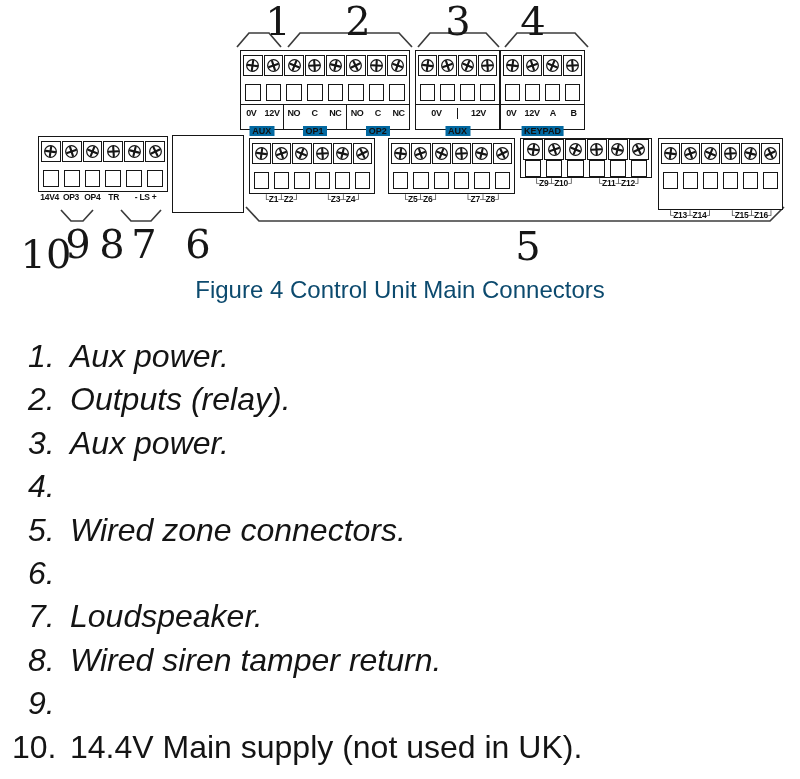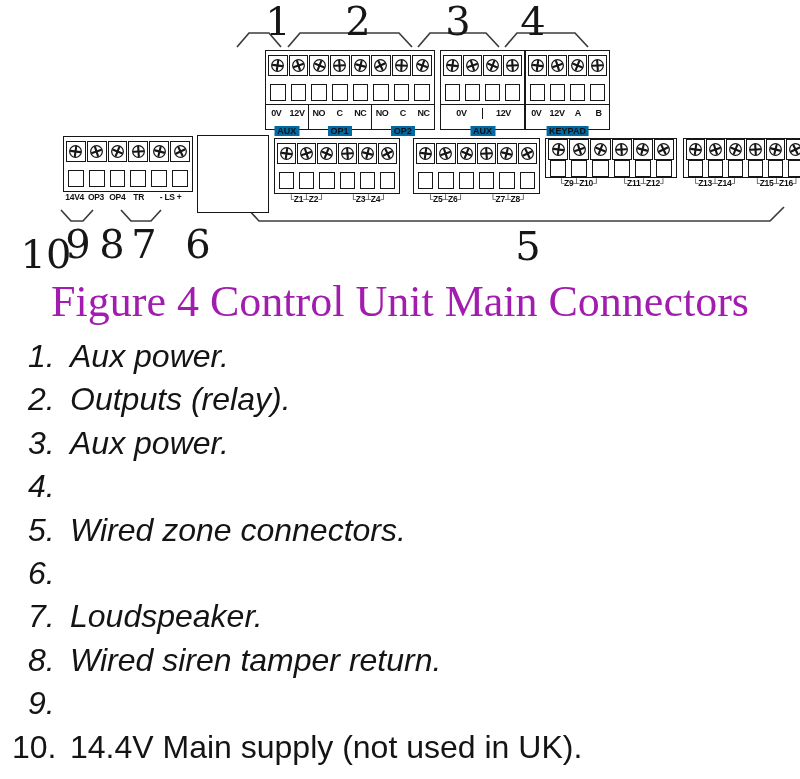--- a/index.html
+++ b/index.html
@@ -5,41 +5,41 @@
   html,body{margin:0;padding:0;background:#fff;}
   #stage{position:relative;width:800px;height:779px;background:#ffffff;overflow:hidden;
          font-family:"Liberation Sans",sans-serif;color:#111;}
   
   #braces{position:absolute;left:0;top:0;width:800px;height:270px;}
   #braces path{fill:none;stroke:#3c3c3c;stroke-width:1.7px;}
   #diagram{position:absolute;left:0;top:0;width:800px;height:270px;}
   .callout{position:absolute;transform:translateX(-50%);
            font-family:"DejaVu Serif",serif;font-size:40px;line-height:1;color:#161616;}
   .block{position:absolute;border:1.7px solid #161616;background:#fff;
-         box-sizing:border-box;display:flex;flex-direction:column;margin-left:25px;}
+         box-sizing:border-box;display:flex;flex-direction:column;}
   .srow{height:29px;display:flex;align-items:center;padding:0 2px;gap:1px;}
   .screw{flex:1;height:21px;border:1.4px solid #161616;box-sizing:border-box;
          display:flex;align-items:center;justify-content:center;background:#fff;}
   .screw svg{width:15px;height:15px;display:block;}
   .hrow{height:24px;display:flex;align-items:center;padding:0 4px;gap:5px;}
   .hole{flex:1;height:17px;border:1.4px solid #161616;box-sizing:border-box;background:#fff;}
   .lrow{flex:1;display:flex;border-top:1.4px solid #161616;}
   .group{display:flex;position:relative;align-items:flex-start;padding-top:3px;box-sizing:border-box;}
   .group + .group{border-left:1.4px solid #161616;}
   .glabel{flex:1;text-align:center;font-weight:bold;font-size:9px;line-height:11px;
           letter-spacing:-0.3px;white-space:nowrap;}
   .group.divided .glabel + .glabel{border-left:1.4px solid #161616;}
   .gname{position:absolute;bottom:-7px;left:50%;transform:translateX(-50%);
          background:#0369a1;padding:0 3px;font-weight:bold;font-size:9px;white-space:nowrap;}
   .below{position:absolute;top:calc(100% + 1px);left:0;right:0;display:flex;
          font-weight:bold;font-size:8.5px;letter-spacing:-0.3px;}
   .below span{text-align:center;white-space:nowrap;}
   
   .caption{position:absolute;top:276px;left:0;width:100%;text-align:center;
-           font-family:Liberation Serif, serif;font-size:44px;color:#a21caf;}
+           font-family:Liberation Sans, sans-serif;font-size:24px;color:#0c4a6e;}
   #legend{position:absolute;left:28px;top:338px;}
   .li{display:flex;align-items:flex-start;height:43.4px;
       font-style:italic;font-size:32px;color:#141414;}
   .li.upright{font-style:normal;}
   .li-num{width:42px;flex:none;}
   .li.tens .li-num{width:58px;margin-left:-16px;}
 </style>
 </head>
 <body>
 
@@ -554,21 +554,21 @@
           <div class="hole"></div>
           <div class="hole"></div>
           <div class="hole"></div>
           <div class="hole"></div>
         </div>
         <div class="below">
           <span style="flex: 1 1 0%;">└Z9┴Z10┘</span>
           <span style="flex: 1 1 0%;">└Z11┴Z12┘</span>
         </div>
       </div>
-      <div class="block" style="left: 658px; top: 138px; width: 125px; height: 40px;">
+      <div class="block" style="left: 658px; top: 138px; width: 125px; height: 72px;">
         <div class="srow">
           <div class="screw">
             <svg viewBox="0 0 18 18">
               <circle cx="9" cy="9" r="7" fill="none" stroke="#161616" stroke-width="1.5"></circle>
               <g transform="rotate(8 9 9)" stroke="#161616" stroke-width="2.5" stroke-linecap="round">
                 <path d="M9 3.4V14.6"></path>
                 <path d="M3.4 9H14.6"></path>
               </g>
             </svg>
           </div>

